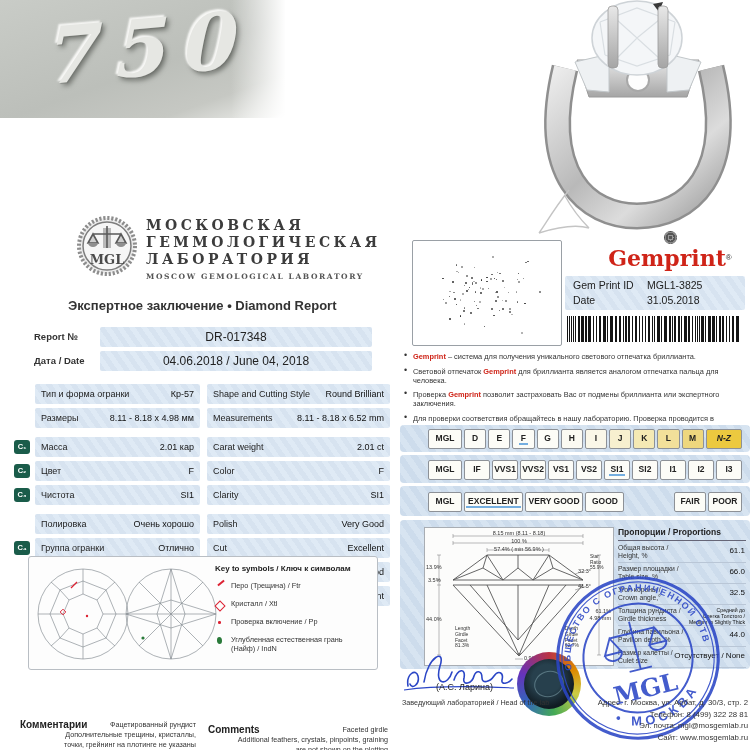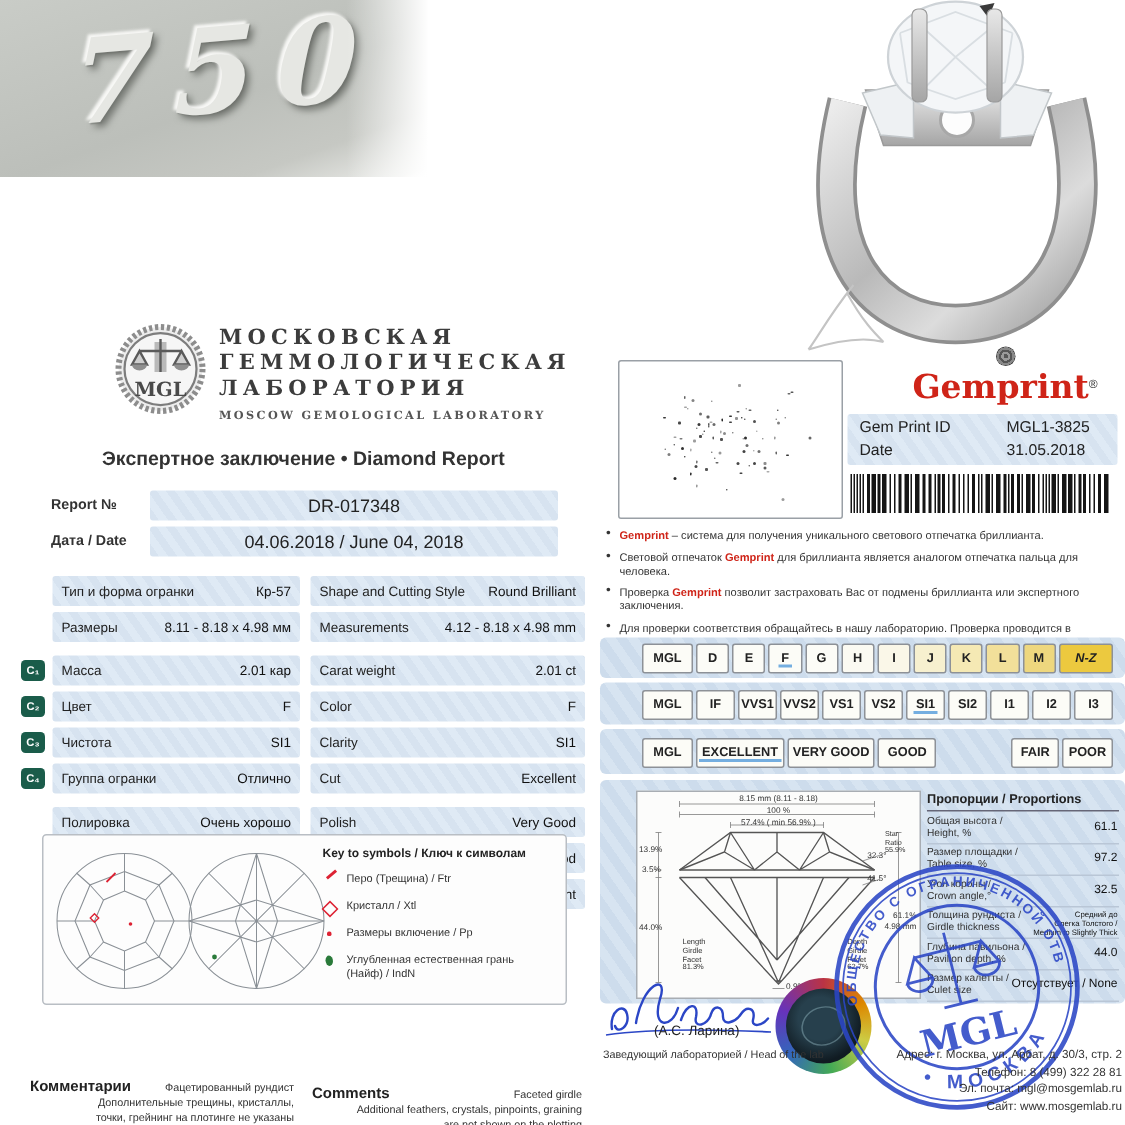--- a/index.html
+++ b/index.html
@@ -88,21 +88,21 @@
   #gp-logo .gp-ico{display:block;margin:0 auto 1px auto;width:13px;height:13px;border-radius:50%;
     background:radial-gradient(circle at 50% 50%, #555 0 1.5px, #999 1.5px 3px, #555 3px 4.5px, #888 4.5px 6px, #444 6px);}
   #gp-logo .gp-word{font-family:"DejaVu Serif",serif;font-weight:bold;font-size:22px;
     color:var(--gemprint_red);letter-spacing:0px;}
   #gp-logo sup{font-size:8px;}
   #gp-idbar{position:absolute;left:565px;top:276px;width:180px;height:34px;border-radius:2px;
     background:repeating-linear-gradient(55deg,var(--bar_blue) 0 5px,var(--bar_blue2) 5px 10px);
     font-size:10.5px;color:#222;}
   #gp-idbar .r{position:absolute;left:8px;width:168px;}
   #gp-idbar .r1{top:3px;} #gp-idbar .r2{top:18px;}
-  #gp-idbar .v{position:absolute;left:98px;top:0;}
+  #gp-idbar .v{position:absolute;left:74px;top:0;}
   #barcode{position:absolute;left:565px;top:316px;width:180px;height:26px;background:#fff;}
   .bbar{position:absolute;top:0;height:26px;background:#141414;}
   #bullets{position:absolute;left:404px;top:352px;width:344px;}
   .bullet{position:relative;margin-bottom:5.5px;padding-left:9px;font-size:7.4px;
     line-height:9px;color:#333;}
   .bullet .bdot{position:absolute;left:0;top:-1px;font-size:9px;color:#333;}
   .redword{color:var(--gemprint_red);font-weight:bold;}
 
   
   .band{position:absolute;left:400px;width:350px;border-radius:4px;
@@ -230,21 +230,21 @@
           <span class="gval">Round Brilliant</span>
         </div>
       </div>
       <div class="g-row">
         <div class="gbar ru">
           <span class="glbl">Размеры</span>
           <span class="gval">8.11 - 8.18 x 4.98 мм</span>
         </div>
         <div class="gbar en">
           <span class="glbl">Measurements</span>
-          <span class="gval">4.12 - 8.18 x 4.98 mm</span>
+          <span class="gval">8.11 - 8.18 x 6.52 mm</span>
         </div>
       </div>
       <div class="g-row gap">
         <span class="gbadge">C₁</span>
         <div class="gbar ru">
           <span class="glbl">Масса</span>
           <span class="gval">2.01 кар</span>
         </div>
         <div class="gbar en">
           <span class="glbl">Carat weight</span>
@@ -266,39 +266,39 @@
         <span class="gbadge">C₃</span>
         <div class="gbar ru">
           <span class="glbl">Чистота</span>
           <span class="gval">SI1</span>
         </div>
         <div class="gbar en">
           <span class="glbl">Clarity</span>
           <span class="gval">SI1</span>
         </div>
       </div>
+      <div class="g-row gap">
+        <div class="gbar ru">
+          <span class="glbl">Полировка</span>
+          <span class="gval">Очень хорошо</span>
+        </div>
+        <div class="gbar en">
+          <span class="glbl">Polish</span>
+          <span class="gval">Very Good</span>
+        </div>
+      </div>
       <div class="g-row">
         <span class="gbadge">C₄</span>
         <div class="gbar ru">
           <span class="glbl">Группа огранки</span>
           <span class="gval">Отлично</span>
         </div>
         <div class="gbar en">
           <span class="glbl">Cut</span>
           <span class="gval">Excellent</span>
-        </div>
-      </div>
-      <div class="g-row gap">
-        <div class="gbar ru">
-          <span class="glbl">Полировка</span>
-          <span class="gval">Очень хорошо</span>
-        </div>
-        <div class="gbar en">
-          <span class="glbl">Polish</span>
-          <span class="gval">Very Good</span>
         </div>
       </div>
       <div class="g-row">
         <div class="gbar ru">
           <span class="glbl">Симметрия</span>
           <span class="gval">Очень хорошо</span>
         </div>
         <div class="gbar en">
           <span class="glbl">Symmetry</span>
           <span class="gval">Very Good</span>
@@ -340,21 +340,21 @@
         <div class="key-item">
           <span class="kicon feather"></span>
           <span class="ktext" style="white-space: pre-line;">Перо (Трещина) / Ftr</span>
         </div>
         <div class="key-item">
           <span class="kicon crystal"></span>
           <span class="ktext" style="white-space: pre-line;">Кристалл / Xtl</span>
         </div>
         <div class="key-item">
           <span class="kicon pinpoint"></span>
-          <span class="ktext" style="white-space: pre-line;">Размеры включение / Pp</span>
+          <span class="ktext" style="white-space: pre-line;">Проверка включение / Pp</span>
         </div>
         <div class="key-item">
           <span class="kicon natural"></span>
           <span class="ktext" style="white-space: pre-line;">Углубленная естественная грань
 (Найф) / IndN</span>
         </div>
       </div>
   </div>
 
   <div class="com-col" id="com-ru">
@@ -623,21 +623,21 @@
     <div id="prop-head" data-bind="proportions.title">Пропорции / Proportions</div>
     <div id="prop-rows">
         <div class="prow">
           <span class="plbl" style="white-space: pre-line;">Общая высота /
 Height, %</span>
           <span class="pval" style="white-space: pre-line;">61.1</span>
         </div>
         <div class="prow">
           <span class="plbl" style="white-space: pre-line;">Размер площадки /
 Table size, %</span>
-          <span class="pval" style="white-space: pre-line;">97.2</span>
+          <span class="pval" style="white-space: pre-line;">66.0</span>
         </div>
         <div class="prow">
           <span class="plbl" style="white-space: pre-line;">Угол короны /
 Crown angle,°</span>
           <span class="pval" style="white-space: pre-line;">32.5</span>
         </div>
         <div class="prow">
           <span class="plbl" style="white-space: pre-line;">Толщина рундиста /
 Girdle thickness</span>
           <span class="pval small" style="white-space: pre-line;">Средний до

